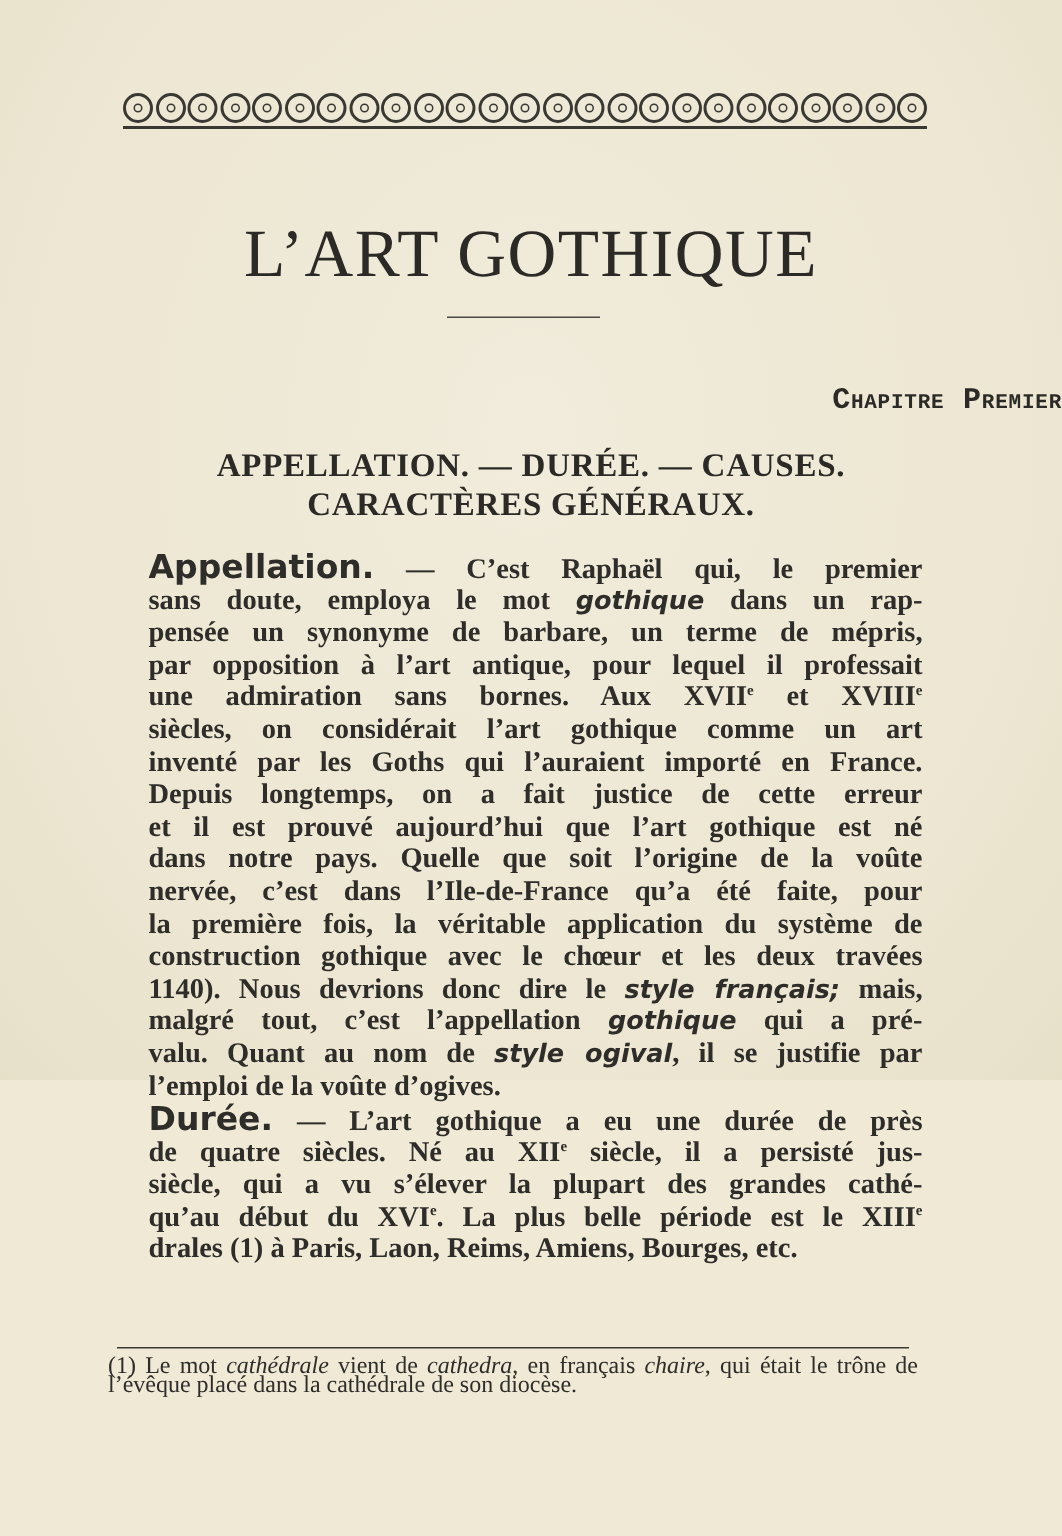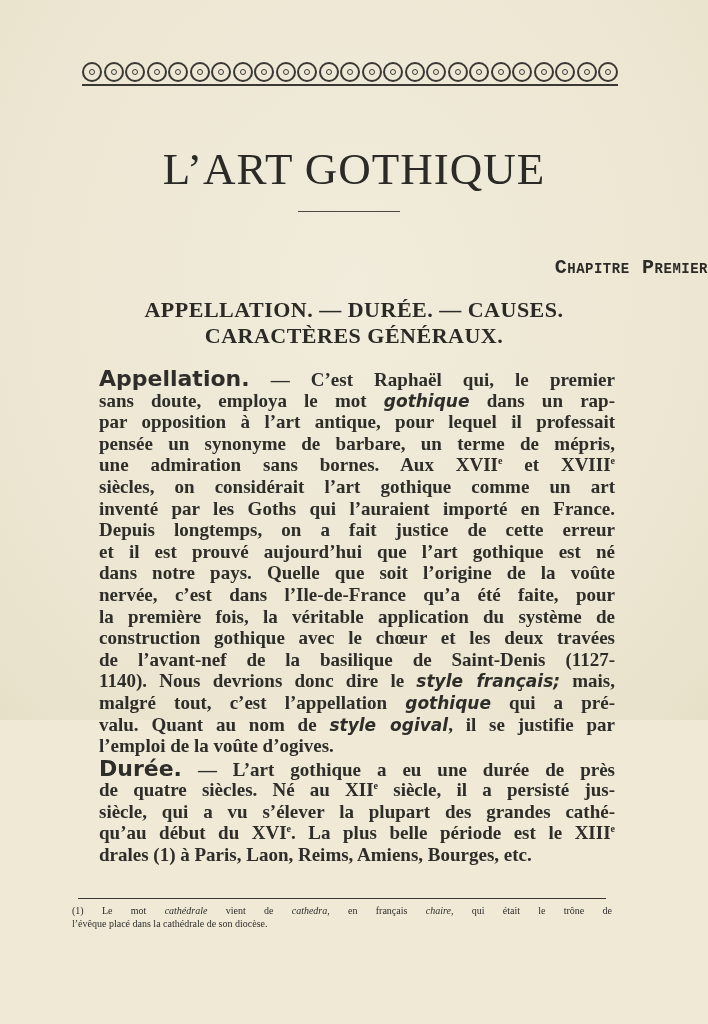--- a/index.html
+++ b/index.html
@@ -59,21 +59,21 @@
   .line.last { text-align-last: left; }
   .para2 { margin-top: 1px; }
   .runin { font-family: "DejaVu Sans", sans-serif; font-weight: bold; font-size: 22px; }
   .it { font-family: "DejaVu Sans", sans-serif; font-style: italic; font-weight: bold; font-size: 17px; }
   sup { font-size: 10px; vertical-align: 7px; line-height: 0; }
   .fn-rule {
     position: absolute; left: 78px; top: 898px; width: 528px; border-top: 1.5px solid #3a3833;
   }
   .footnote {
     position: absolute; left: 72px; width: 540px; top: 904px;
-    font-family: "Liberation Serif", serif; font-size: 10px; line-height: 13px; color: #2e2d29;
+    font-family: "Liberation Serif", serif; font-size: 16px; line-height: 13px; color: #2e2d29;
   }
   .footnote .line { height: 13px; }
   .footnote .fi { font-style: italic; }
 </style>
 </head>
 <body>
 
 <div class="page">
 
   <div class="ornament" id="ornament">
@@ -112,32 +112,31 @@
 
   <div class="heading">
     <div>APPELLATION. — DURÉE. — CAUSES.</div>
     <div>CARACTÈRES GÉNÉRAUX.</div>
   </div>
 
   <div class="body">
     <div id="para-appellation">
         <span class="line"><span class="runin">Appellation.</span><span> — C’est Raphaël qui, le premier</span></span>
         <span class="line"><span>sans doute, employa le mot </span><span class="it">gothique</span><span> dans un rap-</span></span>
+        <span class="line"><span>pensée un synonyme de barbare, un terme de mépris,</span></span>
         <span class="line"><span>par opposition à l’art antique, pour lequel il professait</span></span>
-        <span class="line"><span>pensée un synonyme de barbare, un terme de mépris,</span></span>
         <span class="line"><span>une admiration sans bornes. Aux XVII</span><sup>e</sup><span> et XVIII</span><sup>e</sup></span>
         <span class="line"><span>siècles, on considérait l’art gothique comme un art</span></span>
         <span class="line"><span>inventé par les Goths qui l’auraient importé en France.</span></span>
         <span class="line"><span>Depuis longtemps, on a fait justice de cette erreur</span></span>
         <span class="line"><span>et il est prouvé aujourd’hui que l’art gothique est né</span></span>
         <span class="line"><span>dans notre pays. Quelle que soit l’origine de la voûte</span></span>
         <span class="line"><span>nervée, c’est dans l’Ile-de-France qu’a été faite, pour</span></span>
         <span class="line"><span>la première fois, la véritable application du système de</span></span>
         <span class="line"><span>construction gothique avec le chœur et les deux travées</span></span>
-        <span class="line"><span>de l’avant-nef de la basilique de Saint-Denis (1127-</span></span>
         <span class="line"><span>1140). Nous devrions donc dire le </span><span class="it">style français;</span><span> mais,</span></span>
         <span class="line"><span>malgré tout, c’est l’appellation </span><span class="it">gothique</span><span> qui a pré-</span></span>
         <span class="line"><span>valu. Quant au nom de </span><span class="it">style ogival</span><span>, il se justifie par</span></span>
         <span class="line last"><span>l’emploi de la voûte d’ogives.</span></span>
       </div>
     <div id="para-duree" class="para2">
         <span class="line"><span class="runin">Durée.</span><span> — L’art gothique a eu une durée de près</span></span>
         <span class="line"><span>de quatre siècles. Né au XII</span><sup>e</sup><span> siècle, il a persisté jus-</span></span>
         <span class="line"><span>siècle, qui a vu s’élever la plupart des grandes cathé-</span></span>
         <span class="line"><span>qu’au début du XVI</span><sup>e</sup><span>. La plus belle période est le XIII</span><sup>e</sup></span>

